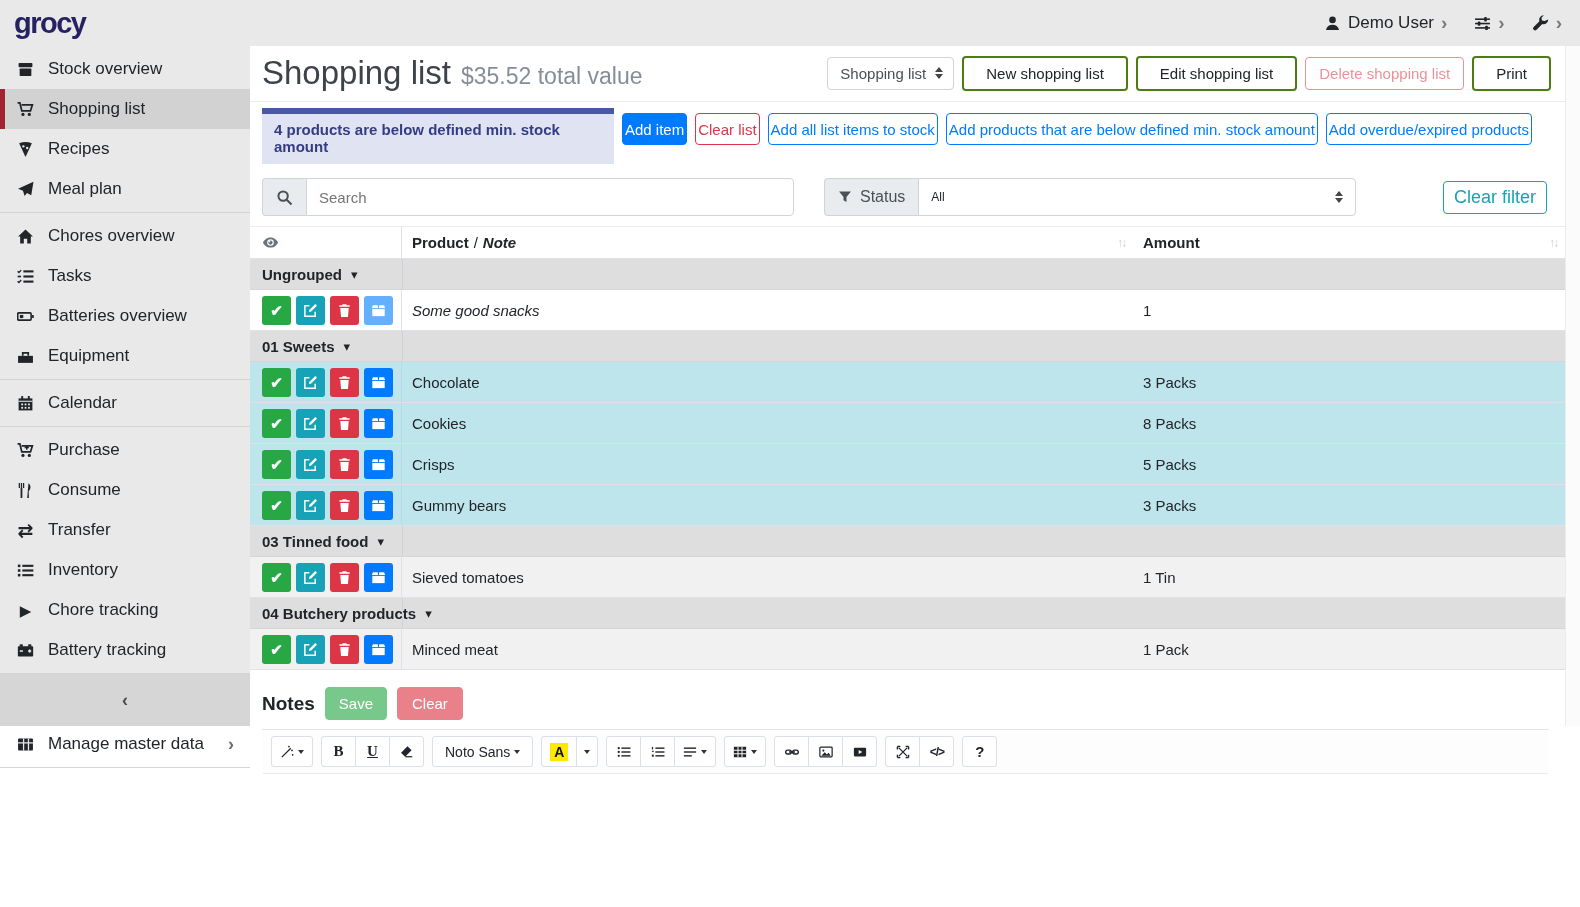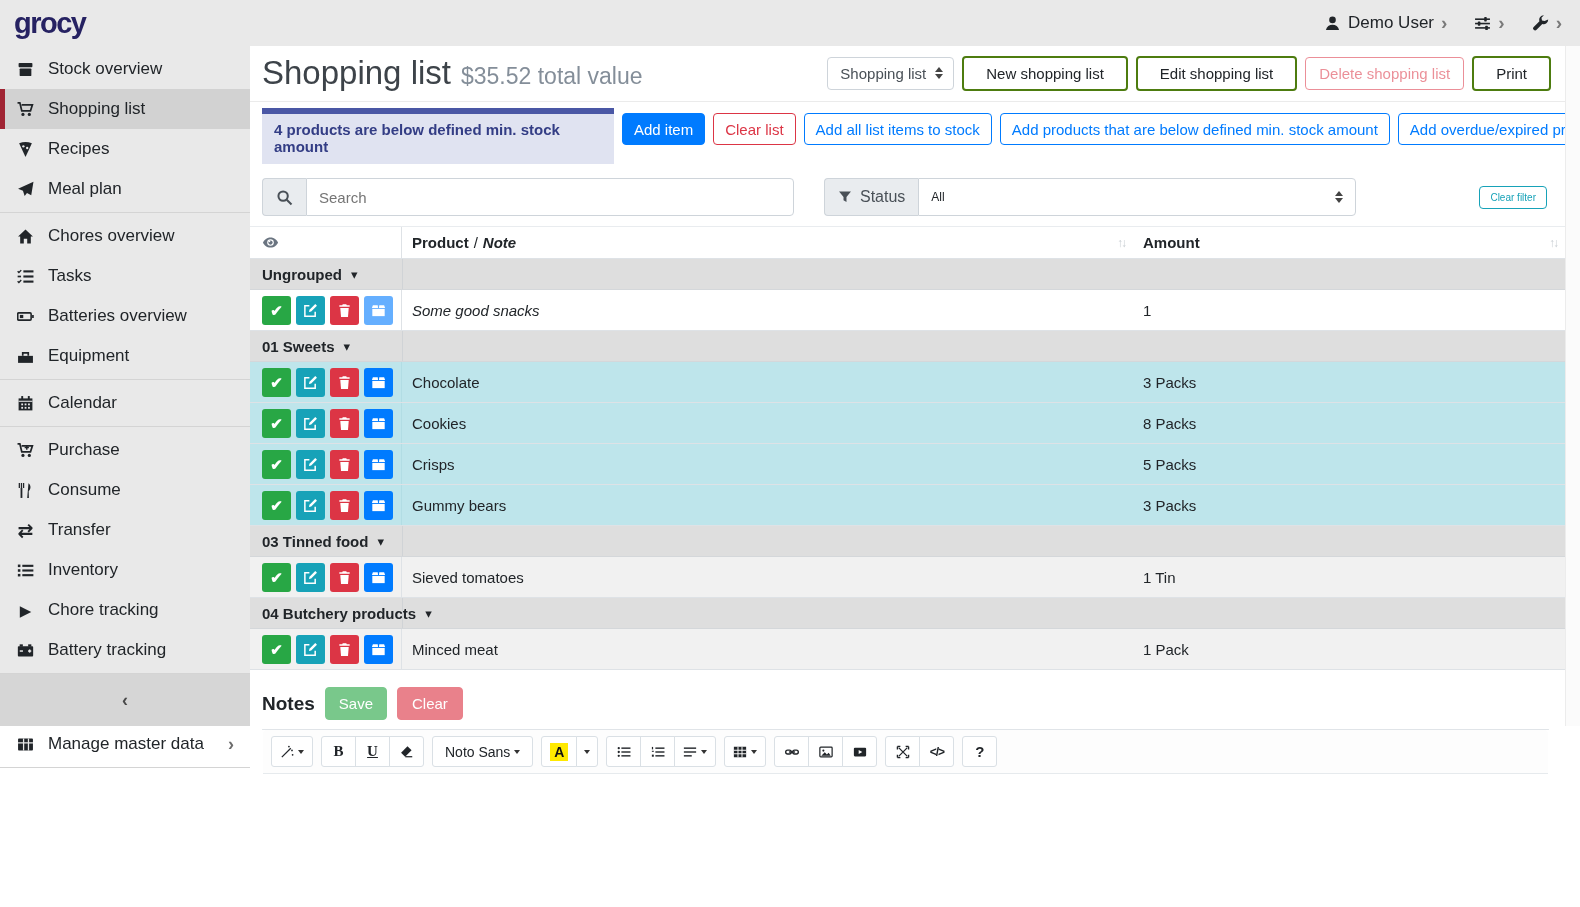--- a/index.html
+++ b/index.html
@@ -45,33 +45,33 @@
   .btn-odanger-dis{border:1px solid #dc3545;color:#dc3545;padding:7px 13px;opacity:.55}
   .updown{display:inline-flex;flex-direction:column;gap:2px}
   .tri-up{width:0;height:0;border-left:4px solid transparent;border-right:4px solid transparent;border-bottom:5px solid #444}
   .tri-dn{width:0;height:0;border-left:4px solid transparent;border-right:4px solid transparent;border-top:5px solid #444}
 
   
   .action-band{display:flex;align-items:flex-start;gap:8px;padding:6px 14px 7px 12px}
   .alert-min{width:352px;flex:none}
   .alert-bar{height:6px;background:#4a57a5}
   .alert-body{background:#e0e3f1;color:#333d85;font-weight:700;font-size:15px;padding:7px 12px 9px}
-  .band-btn{margin-top:5px;padding:5px 11px;height:32px}
+  .band-btn{margin-top:5px;padding:5px 2px;height:32px}
   .btn-primary{background:#007bff;border:1px solid #007bff;color:#fff}
   .btn-odanger{border:1px solid #dc3545;color:#dc3545}
   .btn-oprimary{border:1px solid #007bff;color:#007bff}
 
   
   .filter-band{display:flex;align-items:center;padding:7px 18px 10px 12px}
   .ig{display:flex;height:38px}
   .ig-pre{background:#e9ecef;border:1px solid #ced4da;border-right:0;border-radius:4px 0 0 4px;display:flex;align-items:center;gap:8px;padding:0 13px;color:#495057}
   .ig input{border:1px solid #ced4da;border-radius:0 4px 4px 0;width:488px;padding:0 12px;font-size:15px;color:#495057;outline:none}
   .ig-sel{border:1px solid #ced4da;border-radius:0 4px 4px 0;width:438px;display:flex;align-items:center;justify-content:space-between;padding:0 12px;color:#212529;background:#fff;cursor:pointer}
   .status-group{margin-left:30px}
-  .btn-oinfo{border:1px solid #17a2b8;color:#17a2b8;padding:5px 10px;font-size:10px;margin-left:auto}
+  .btn-oinfo{border:1px solid #17a2b8;color:#17a2b8;padding:5px 10px;font-size:18px;margin-left:auto}
 
   
   .tbl{font-size:15px}
   .thead{display:flex;align-items:stretch;height:33px;border-top:1px solid #e9ecef;border-bottom:1px solid #dee2e6;font-weight:700}
   .c1{width:152px;flex:none;display:flex;align-items:center;padding-left:12px;border-right:1px solid #dee2e6}
   .c2{flex:1;display:flex;align-items:center;padding-left:10px;min-width:0}
   .c3{width:432px;flex:none;display:flex;align-items:center;padding-left:10px}
   .sort{margin-left:auto;margin-right:8px;color:#c8ced3;font-size:12px;letter-spacing:-2px;font-weight:400}
   .tgroup{position:relative;height:31px;background:#dedede;display:flex;align-items:center;border-bottom:1px solid #d4d7da;font-weight:700;padding-left:12px}
   .tgroup .gline{position:absolute;left:152px;top:0;bottom:0;border-left:1px solid #d0d3d6}

